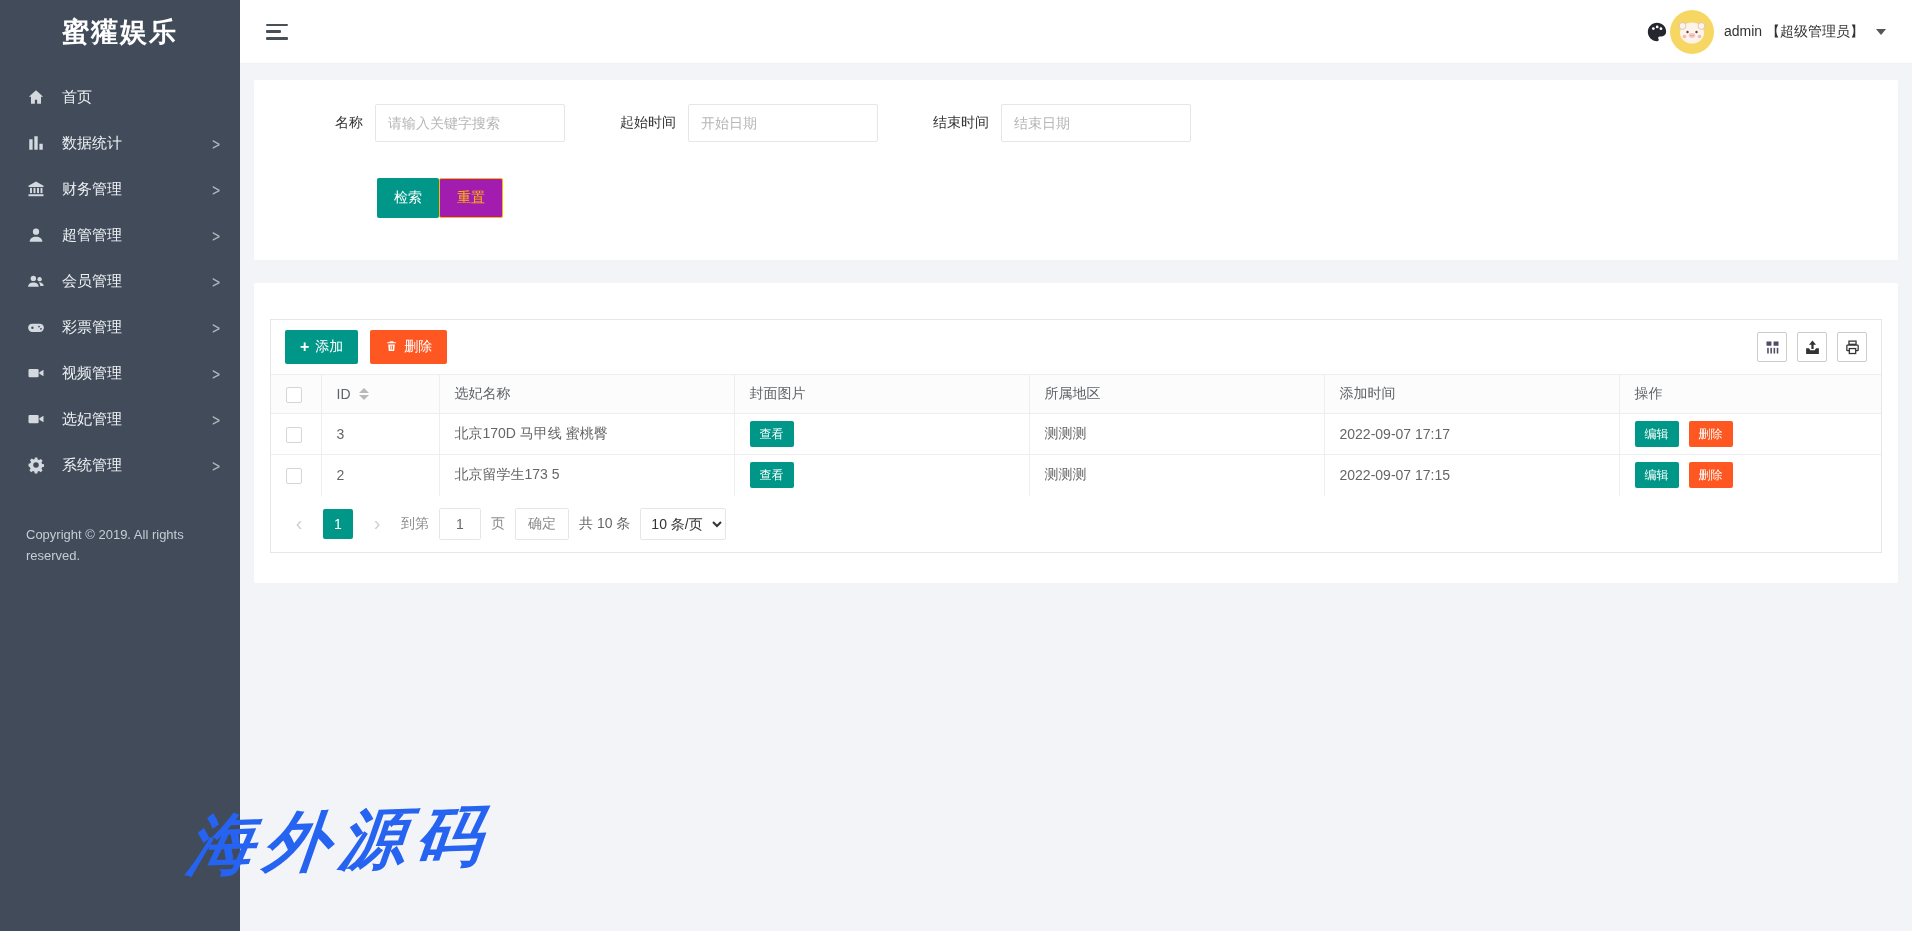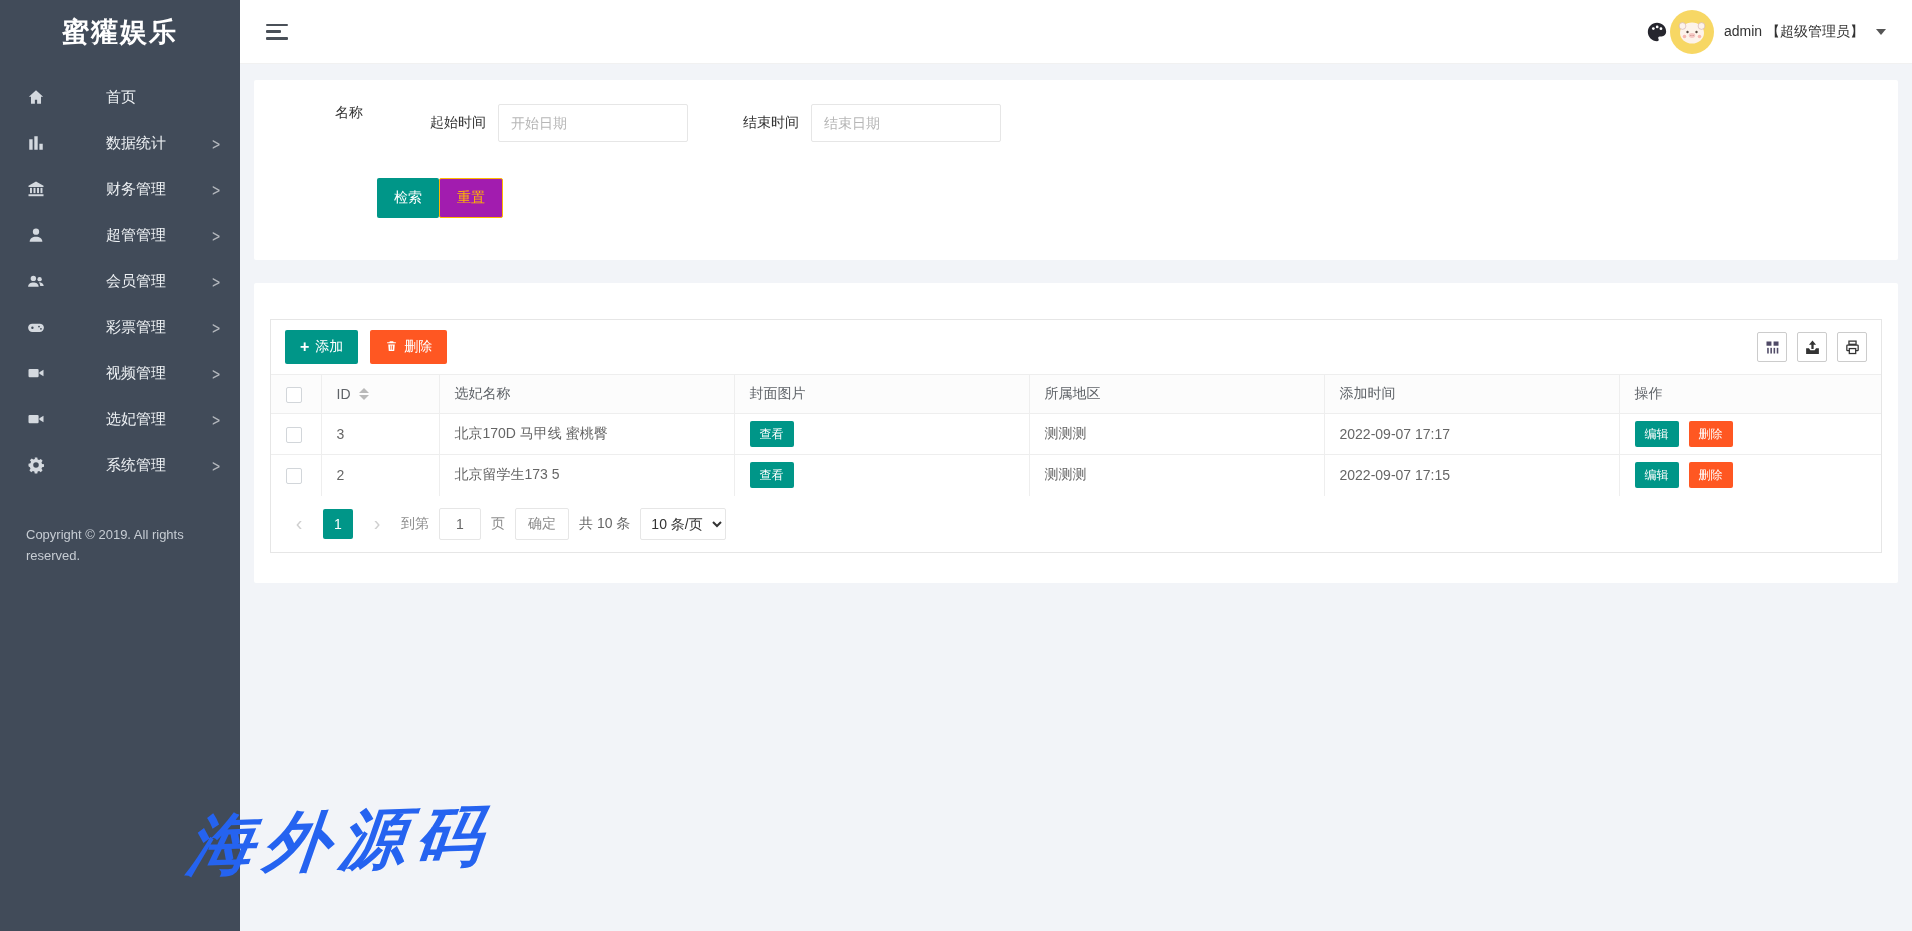--- a/index.html
+++ b/index.html
@@ -6,21 +6,21 @@
   html,body { width:1912px; height:931px; overflow:hidden; font-family:"Liberation Sans","DejaVu Sans",sans-serif; background:#f2f4f8; }
   .app { display:flex; width:1912px; height:931px; position:relative; }
 
   
   .sidebar { width:240px; min-width:240px; height:931px; background:#414b59; color:#f0f2f5; display:flex; flex-direction:column; }
   .logo { height:64px; display:flex; align-items:center; justify-content:center; font-size:27px; font-weight:bold; color:#ffffff; letter-spacing:2px; }
   .menu { margin-top:10px; }
   .menu-item { height:46px; display:flex; align-items:center; padding:0 20px 0 26px; cursor:pointer; font-size:15px; color:#eef1f4; }
   .mi-icon { width:20px; height:20px; margin-right:16px; display:inline-flex; align-items:center; justify-content:center; color:#d4d9df; }
   .mi-icon svg { width:18px; height:18px; fill:currentColor; }
-  .mi-label { flex:1;margin-left:44px; }
+  .mi-label { flex:1; }
   .mi-arrow { color:rgba(255,255,255,.6); font-size:13px; font-family:"DejaVu Sans Mono",monospace; transform:scaleY(1.4); }
   .copyright { margin-top:36px; padding:0 26px; font-size:13px; line-height:1.65; color:#c6ccd3; }
 
   
   .main { flex:1; display:flex; flex-direction:column; height:931px; }
   .topbar { height:64px; background:#ffffff; border-bottom:1px solid #f1f1f1; display:flex; align-items:center; padding:0 26px; }
   .hamburger { width:22px; height:16px; display:flex; flex-direction:column; justify-content:space-between; cursor:pointer; }
   .hamburger span { display:block; height:2.5px; background:#4a5058; border-radius:1px; }
   .hamburger span:nth-child(1){ width:22px; } .hamburger span:nth-child(2){ width:15px; } .hamburger span:nth-child(3){ width:22px; }
   .topbar-right { margin-left:auto; display:flex; align-items:center; }
@@ -233,20 +233,21 @@
         </div>
       </div>
     </header>
 
     <div class="content">
 
       <section class="card search-card">
         <div class="search-row">
             <div class="field-group">
               <span class="field-label">名称</span>
+              <input class="field-input" placeholder="请输入关键字搜索" style="">
             </div>
             <div class="field-group">
               <span class="field-label">起始时间</span>
               <input class="field-input" placeholder="开始日期" style="">
             </div>
             <div class="field-group">
               <span class="field-label">结束时间</span>
               <input class="field-input" placeholder="结束日期" style="">
             </div>
           </div>

